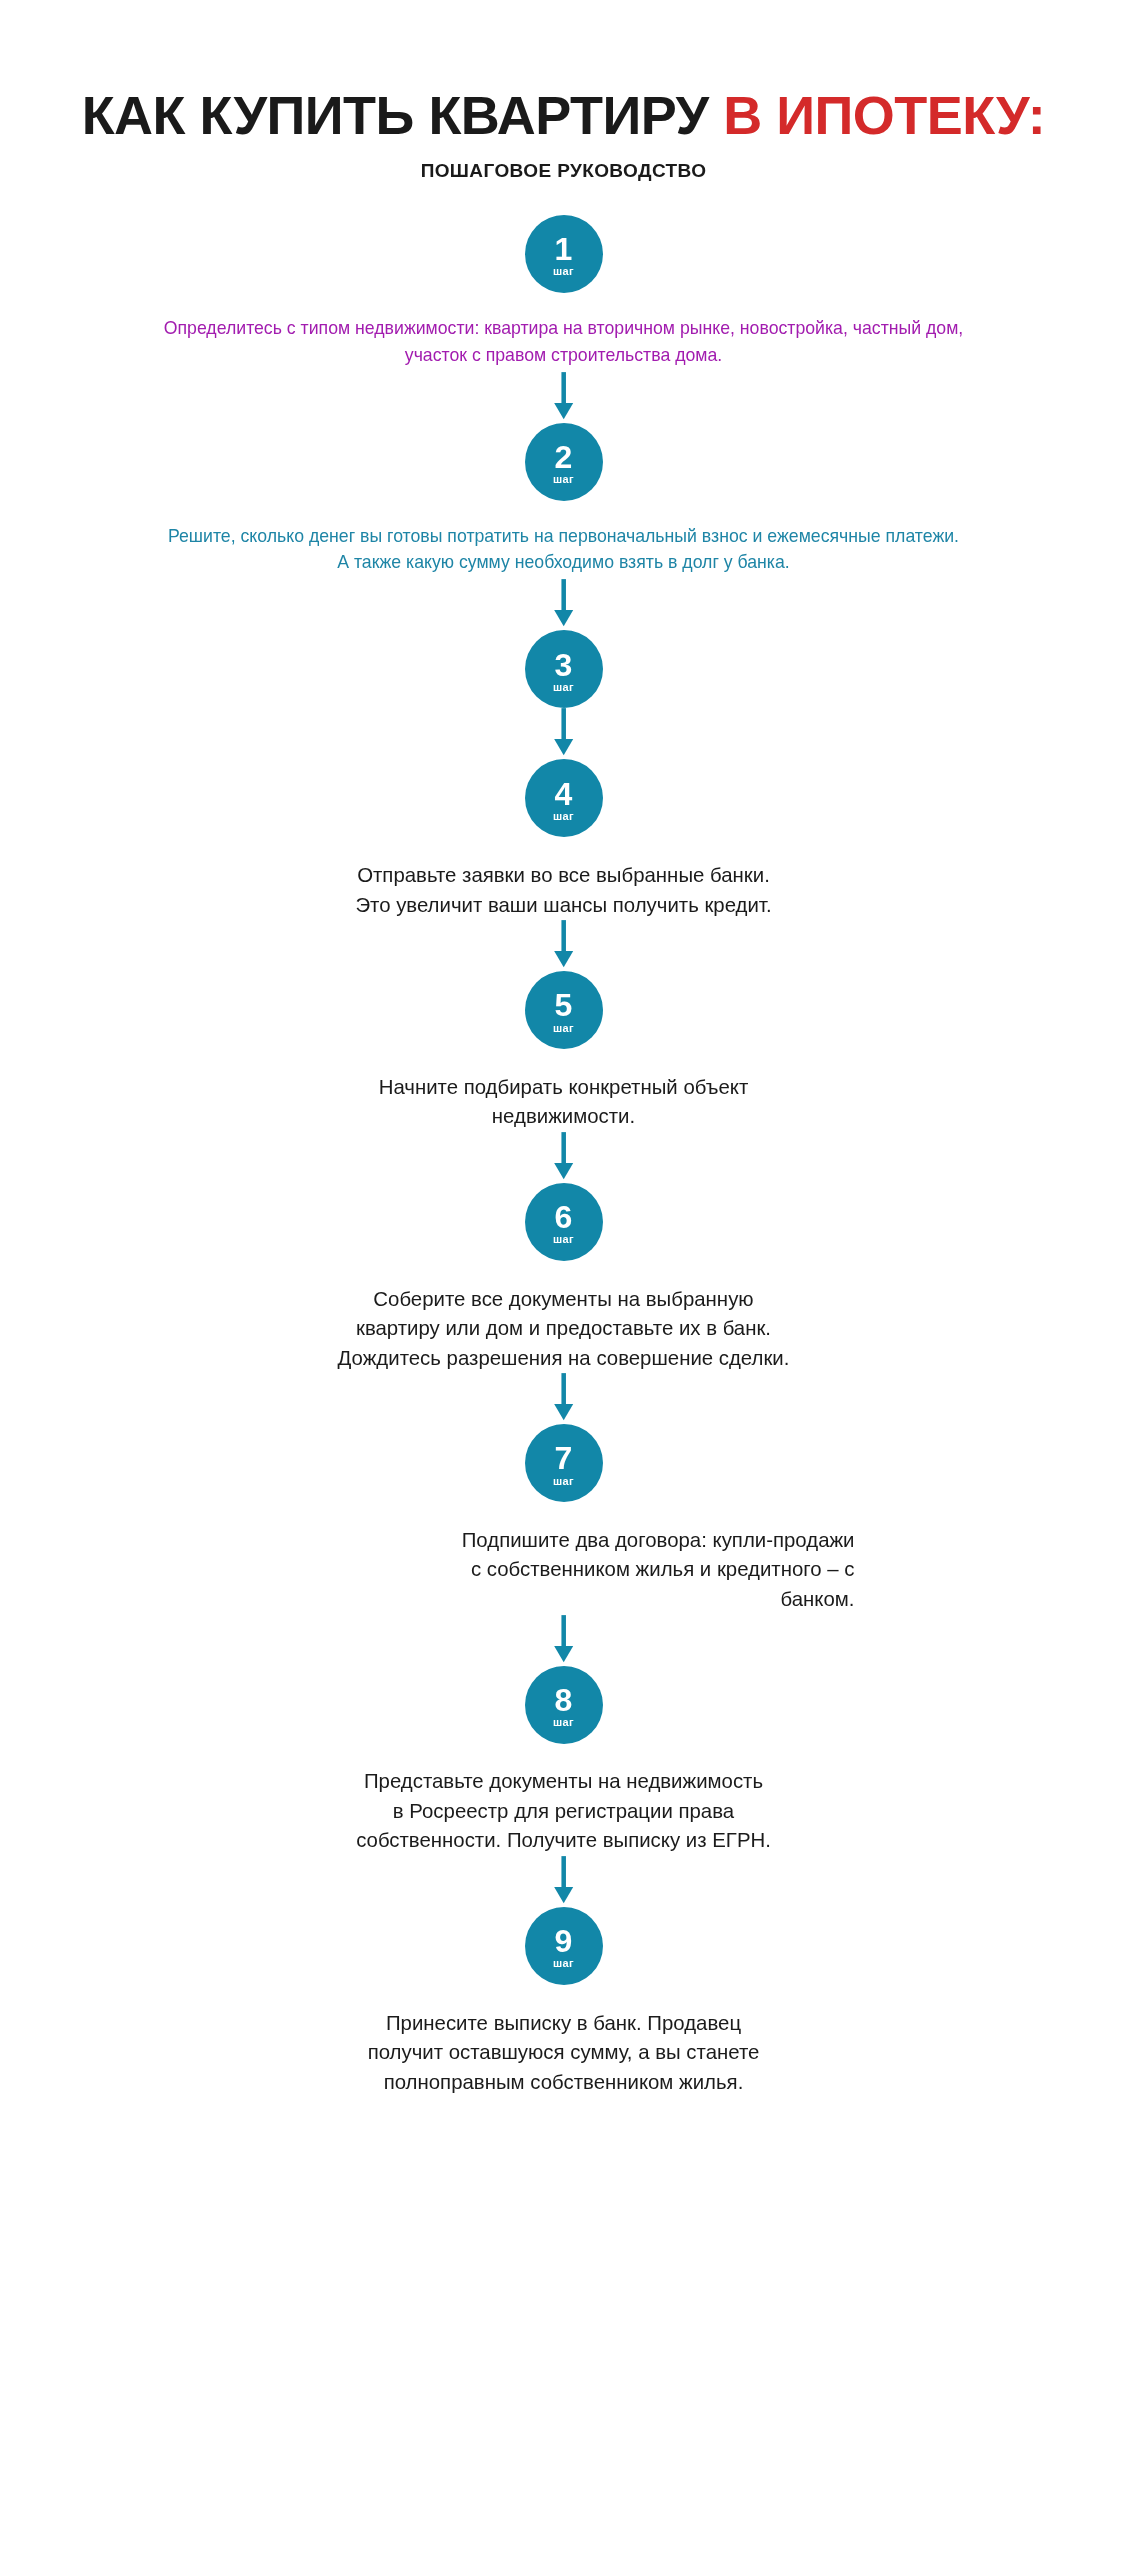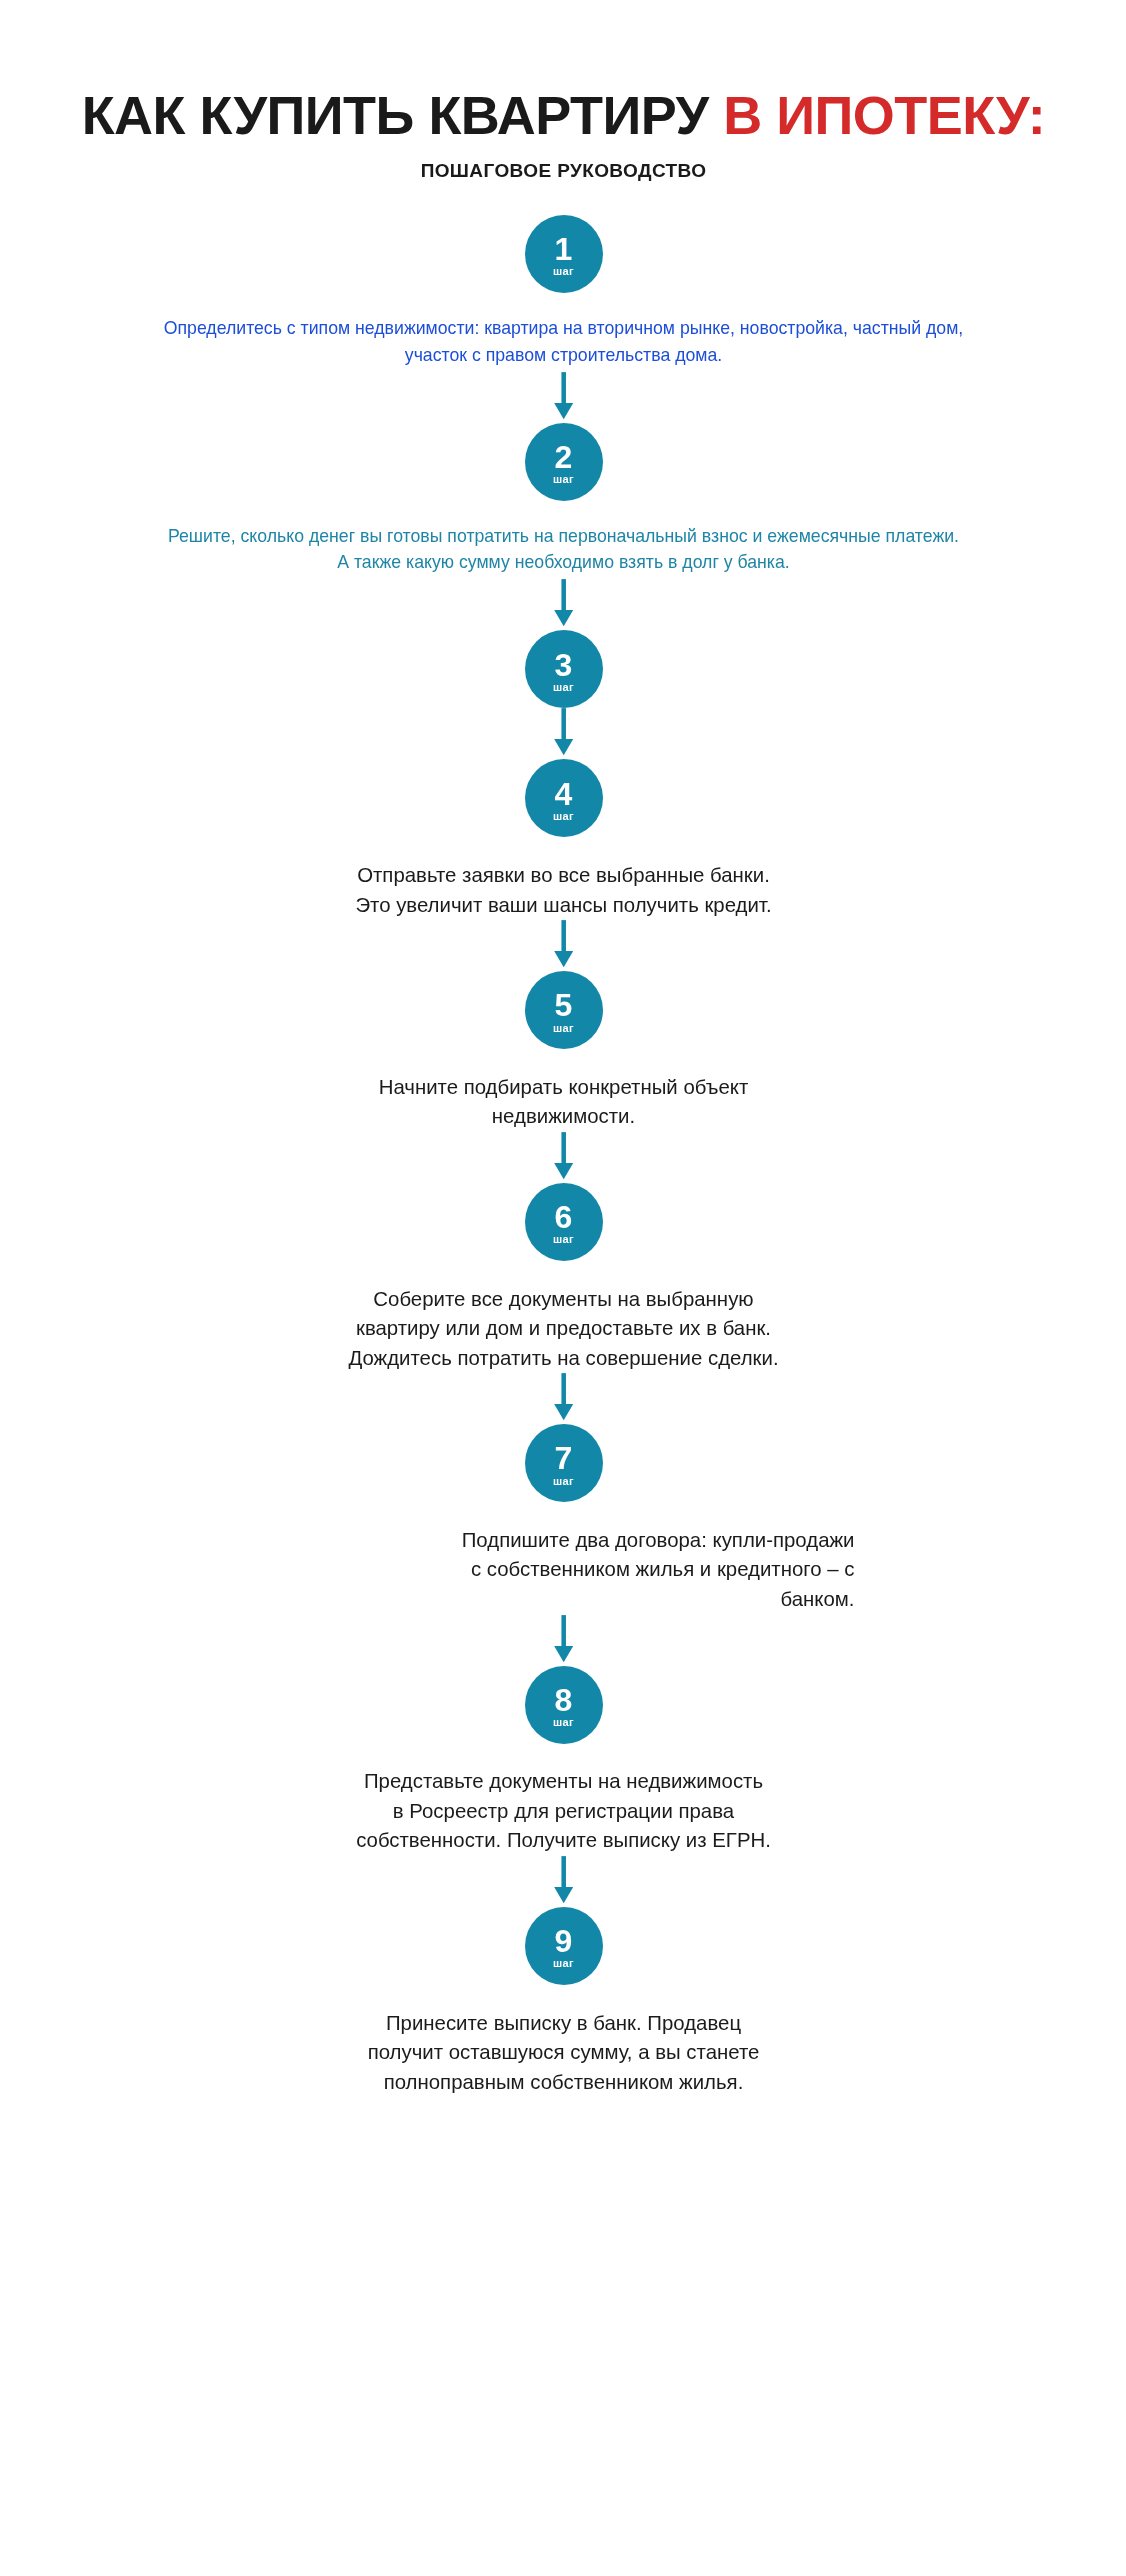--- a/index.html
+++ b/index.html
@@ -138,21 +138,21 @@
     <h1 class="title"><span>КАК КУПИТЬ КВАРТИРУ </span><span class="accent" style="color: rgb(212, 42, 42);">В ИПОТЕКУ:</span></h1>
     <div class="subtitle">ПОШАГОВОЕ РУКОВОДСТВО</div>
   </div>
 
   <div class="flow" id="steps-flow">
       <div class="step wide">
         <div class="badge" style="background: rgb(18, 135, 168);">
           <div class="badge-number">1</div>
           <div class="badge-word">шаг</div>
         </div>
-        <p class="step-text" style="color: #1d4ed8;">Определитесь с типом недвижимости: квартира на вторичном рынке, новостройка, частный дом,
+        <p class="step-text" style="color: #a21caf;">Определитесь с типом недвижимости: квартира на вторичном рынке, новостройка, частный дом,
 участок с правом строительства дома.</p>
       </div>
       <div class="step wide">
         <span class="arrow">
           <svg width="25.4" height="51" viewBox="0 0 28 56" xmlns="http://www.w3.org/2000/svg">
             <path d="M14 0 L14 40" stroke="#1287a8" stroke-width="5" fill="none"></path>
             <path d="M14 52 L3.5 34 L24.5 34 Z" fill="#1287a8"></path>
           </svg>
         </span>
         <div class="badge" style="background: rgb(18, 135, 168);">
@@ -208,21 +208,21 @@
             <path d="M14 0 L14 40" stroke="#1287a8" stroke-width="5" fill="none"></path>
             <path d="M14 52 L3.5 34 L24.5 34 Z" fill="#1287a8"></path>
           </svg>
         </span>
         <div class="badge" style="background: rgb(18, 135, 168);">
           <div class="badge-number">6</div>
           <div class="badge-word">шаг</div>
         </div>
         <p class="step-text" style="color: rgb(27, 27, 27);">Соберите все документы на выбранную
 квартиру или дом и предоставьте их в банк.
-Дождитесь потратить на совершение сделки.</p>
+Дождитесь разрешения на совершение сделки.</p>
       </div>
       <div class="step narrow">
         <span class="arrow">
           <svg width="25.4" height="51" viewBox="0 0 28 56" xmlns="http://www.w3.org/2000/svg">
             <path d="M14 0 L14 40" stroke="#1287a8" stroke-width="5" fill="none"></path>
             <path d="M14 52 L3.5 34 L24.5 34 Z" fill="#1287a8"></path>
           </svg>
         </span>
         <div class="badge" style="background: rgb(18, 135, 168);">
           <div class="badge-number">7</div>

